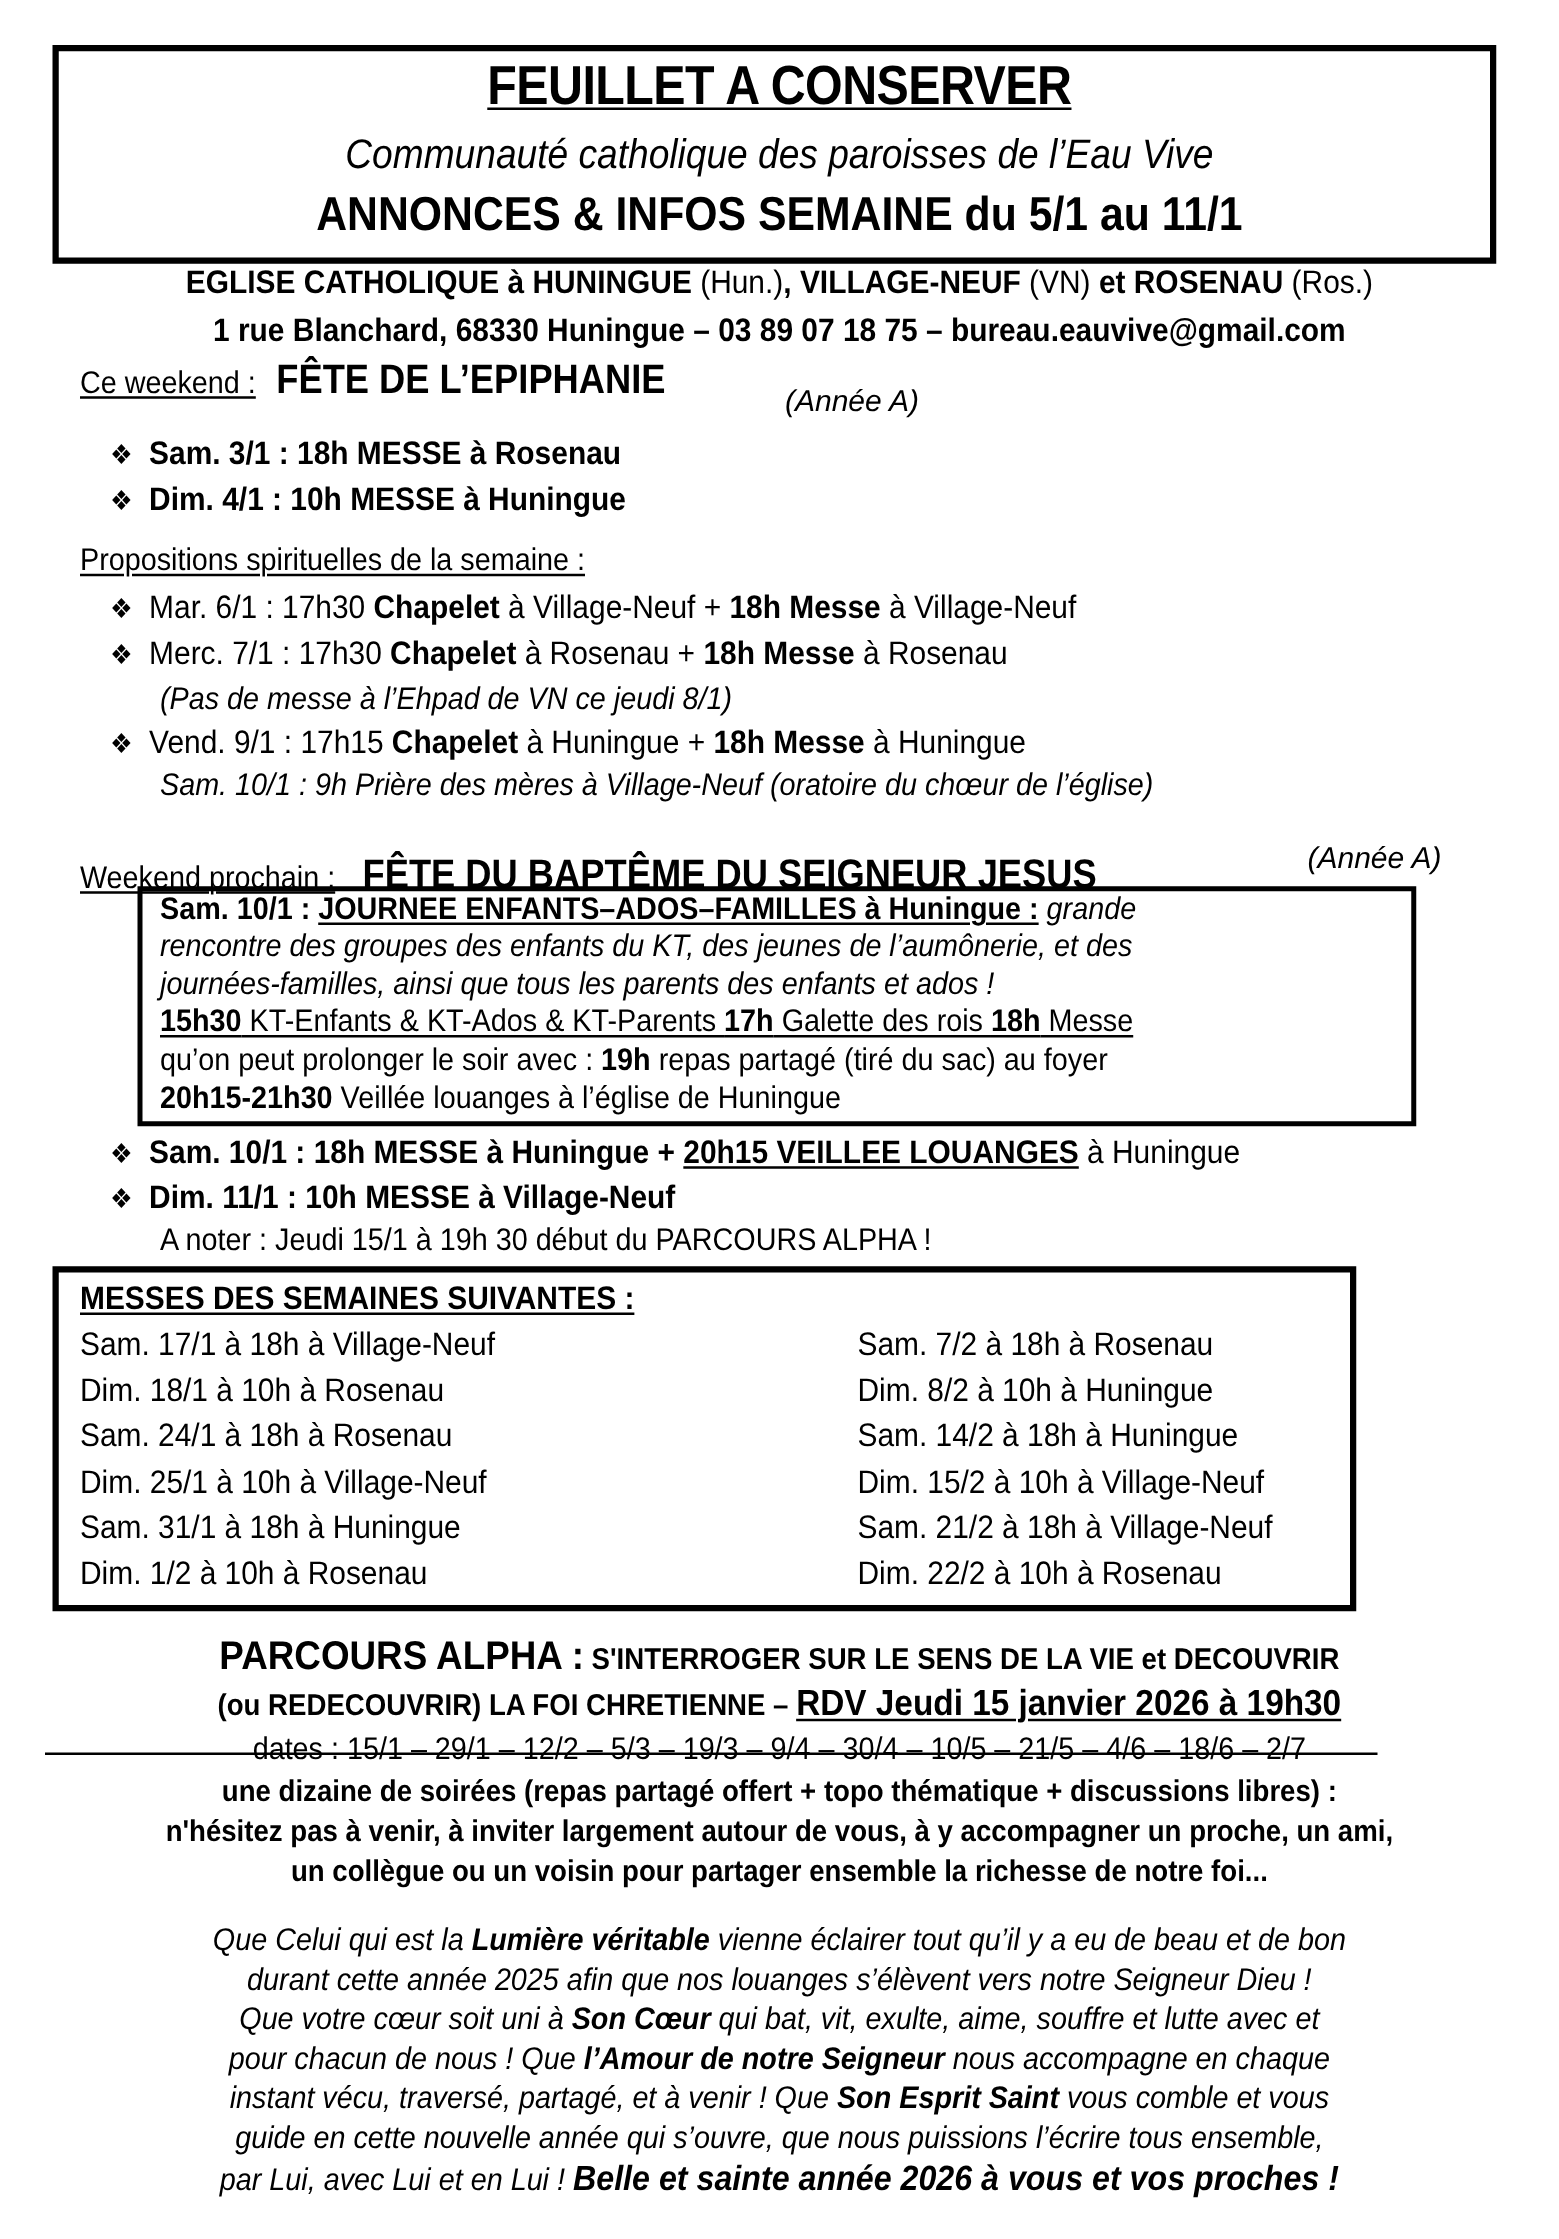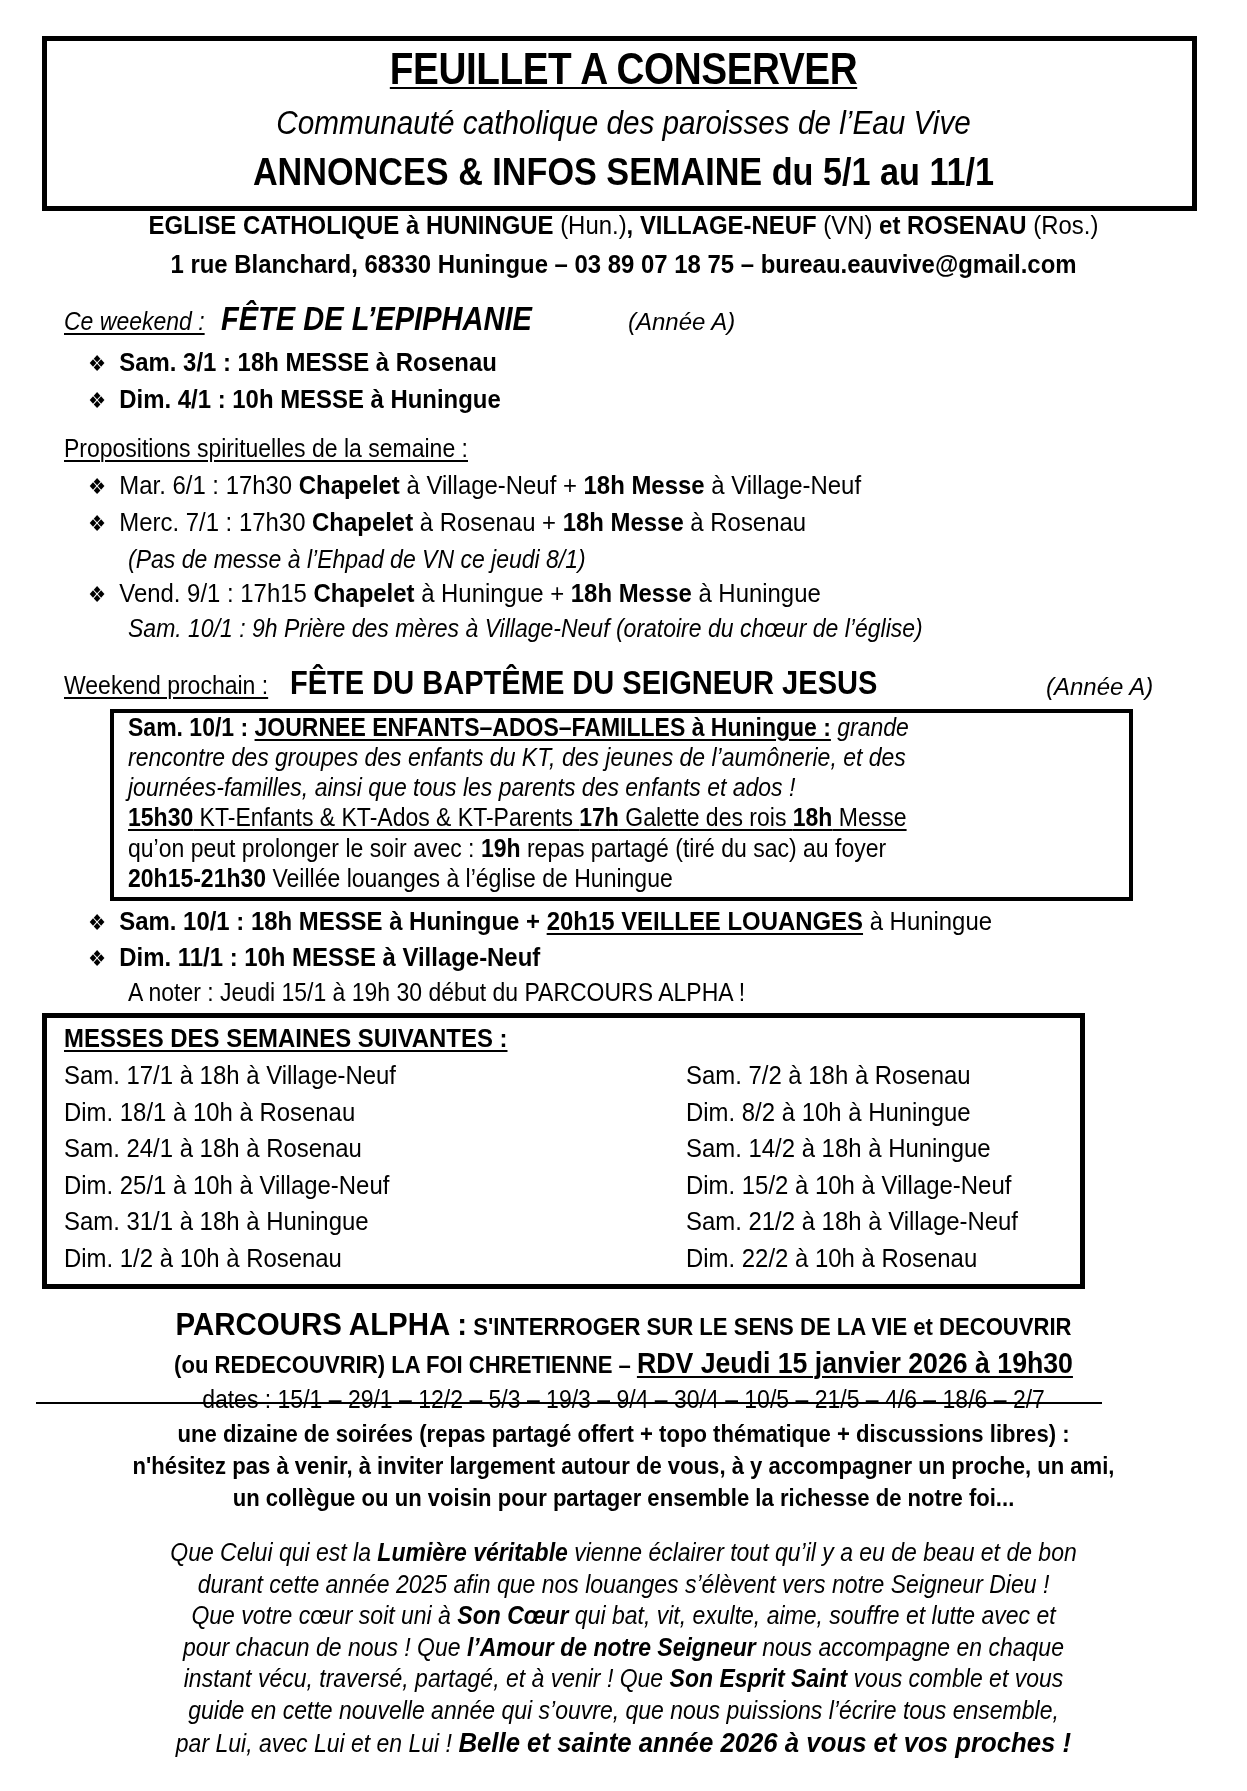--- a/index.html
+++ b/index.html
@@ -37,21 +37,21 @@
 <div id="header-box"></div>
 <div id="title" class="abs center u">FEUILLET A CONSERVER</div>
 <div id="subtitle" class="abs center">Communauté catholique des paroisses de l’Eau Vive</div>
 <div id="week-title" class="abs center">ANNONCES &amp; INFOS SEMAINE du 5/1 au 11/1</div>
 
 <div class="abs center f26 sqc" style="top:210px;">
   <span class="b">EGLISE CATHOLIQUE à HUNINGUE </span><span>(Hun.)</span><span class="b">, VILLAGE-NEUF </span><span>(VN)</span><span class="b"> et ROSENAU </span><span>(Ros.)</span>
 </div>
 <div class="abs center f26 b sqc" style="top:249px;">1 rue Blanchard, 68330 Huningue – 03 89 07 18 75 – bureau.eauvive@gmail.com</div>
 
-<div class="line" style="left:64px; top:300px;font-style:italic;">
+<div class="line" style="left:64px; top:284px;">
   <span class="f25 u sq" style="display:inline-block;">Ce weekend :</span>
   <span class="b" style="font-size:33px; display:inline-block; transform:scaleX(0.88); transform-origin:left;">FÊTE DE L’EPIPHANIE</span>
 </div>
 <div class="line i f24" style="left:628px; top:308px;">(Année A)</div>
 
 <div class="line f26 b sq" style="left:88px; top:347px;">
   <span class="bullet">❖</span><span>Sam. 3/1 : 18h MESSE à Rosenau</span>
 </div>
 <div class="line f26 b sq" style="left:88px; top:384px;">
   <span class="bullet">❖</span><span>Dim. 4/1 : 10h MESSE à Huningue</span>
@@ -64,21 +64,21 @@
 </div>
 <div class="line f26 sq" style="left:88px; top:507px;">
   <span class="bullet">❖</span><span>Merc. 7/1 : 17h30 </span><span class="b">Chapelet</span><span> à Rosenau + </span><span class="b">18h Messe</span><span> à Rosenau</span>
 </div>
 <div class="line f25 i sq" style="left:128px; top:545px;">(Pas de messe à l’Ehpad de VN ce jeudi 8/1)</div>
 <div class="line f26 sq" style="left:88px; top:578px;">
   <span class="bullet">❖</span><span>Vend. 9/1 : 17h15 </span><span class="b">Chapelet</span><span> à Huningue + </span><span class="b">18h Messe</span><span> à Huningue</span>
 </div>
 <div class="line f25 i sq" style="left:128px; top:614px;">Sam. 10/1 : 9h Prière des mères à Village-Neuf (oratoire du chœur de l’église)</div>
 
-<div class="line" style="left:64px; top:664px;">
+<div class="line" style="left:64px; top:680px;">
   <span class="f25 u sq" style="display:inline-block;">Weekend prochain :</span>
   <span class="b" style="font-size:33px; display:inline-block; transform:scaleX(0.88); transform-origin:left;">FÊTE DU BAPTÊME DU SEIGNEUR JESUS</span>
 </div>
 <div class="line i f24" style="left:1046px; top:673px;">(Année A)</div>
 
 <div id="event-box"></div>
 <div class="line f25 sq" style="left:128px; top:713px;">
   <span class="b">Sam. 10/1 : </span><span class="b u">JOURNEE ENFANTS–ADOS–FAMILLES à Huningue :</span><span class="i"> grande</span>
 </div>
 <div class="line f25 i sq" style="left:128px; top:743px;">rencontre des groupes des enfants du KT, des jeunes de l’aumônerie, et des</div>

